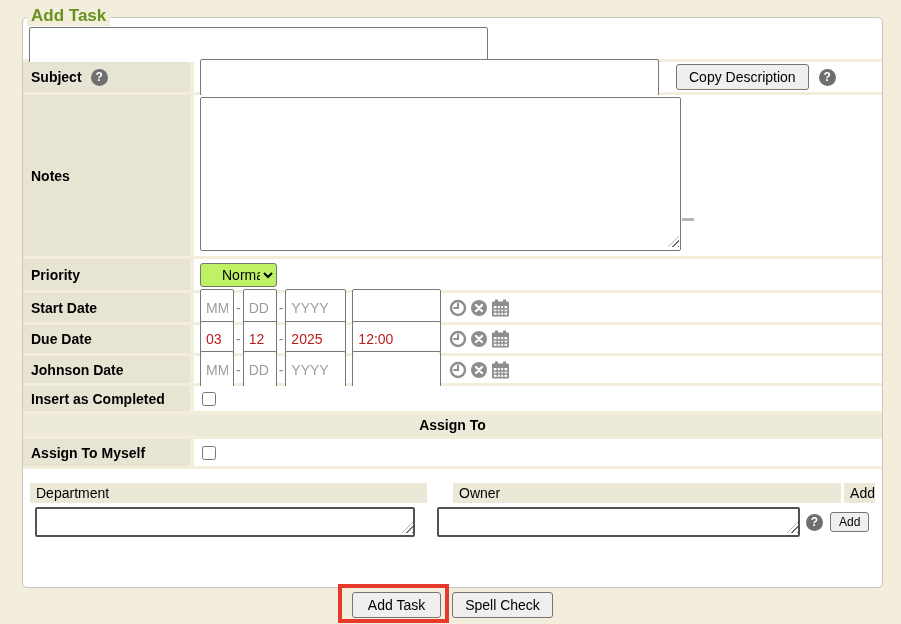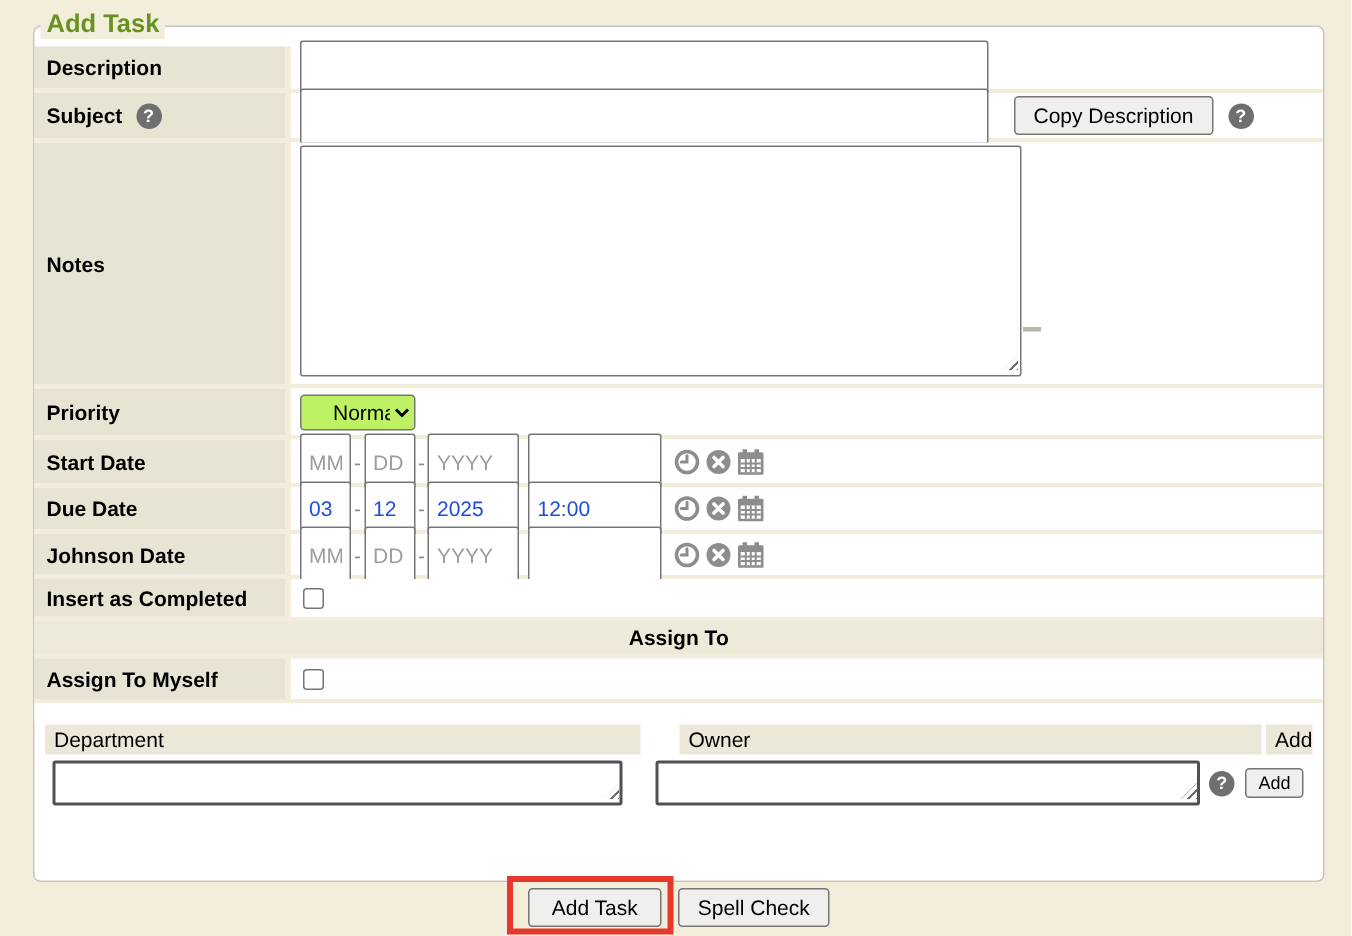--- a/index.html
+++ b/index.html
@@ -28,21 +28,21 @@
             font-weight:bold;gap:9px;}
   .row .val{flex:1;align-self:stretch;display:flex;align-items:center;padding-left:6px;background:#fff;}
 
   .r-desc{height:31px}.r-subj{height:33px}.r-notes{height:164px}.r-regard{height:39px}
   .r-prio{height:34px}.r-start{height:32px}.r-due{height:31px}.r-remind{height:30px}
   .r-insert{height:28px}.r-assignhdr{height:25px}.r-myself{height:30px}
 
   .r-notes .val{align-items:flex-start;padding-top:2px;}
 
   input[type=text]{height:37px;border:1px solid var(--inp-border);border-radius:2px;
-                   padding:0 5px;font:inherit;color:#1d4ed8;background:#fff;}
+                   padding:0 5px;font:inherit;color:#b91c1c;background:#fff;}
   input::placeholder{color:#9c9c9c;opacity:1;}
   .wide-input{width:459px;}
 
   .btn{background:#f0efed;border:1px solid #757575;border-radius:3px;font:inherit;
        padding:0 12px;height:26px;color:#000;}
   .copy-btn{margin-left:17px;}
 
   .help{width:17px;height:17px;border-radius:50%;background:#6f6f6f;color:#fff;
         font-size:12px;font-weight:bold;display:inline-flex;align-items:center;
         justify-content:center;flex-shrink:0;line-height:1;}
@@ -89,23 +89,20 @@
 </head>
 <body>
 
 <div class="page">
 
   <span class="legend">Add Task</span>
 
   <div class="panel">
 
     <div class="row r-desc">
-      <div class="lbl">
-          <span>Description</span>
-        </div>
       <div class="val">
         <input type="text" class="wide-input" style="">
       </div>
     </div>
 
     <div class="row r-subj">
       <div class="lbl">
         <span>Subject</span>
         <span class="help">?</span>
       </div>

